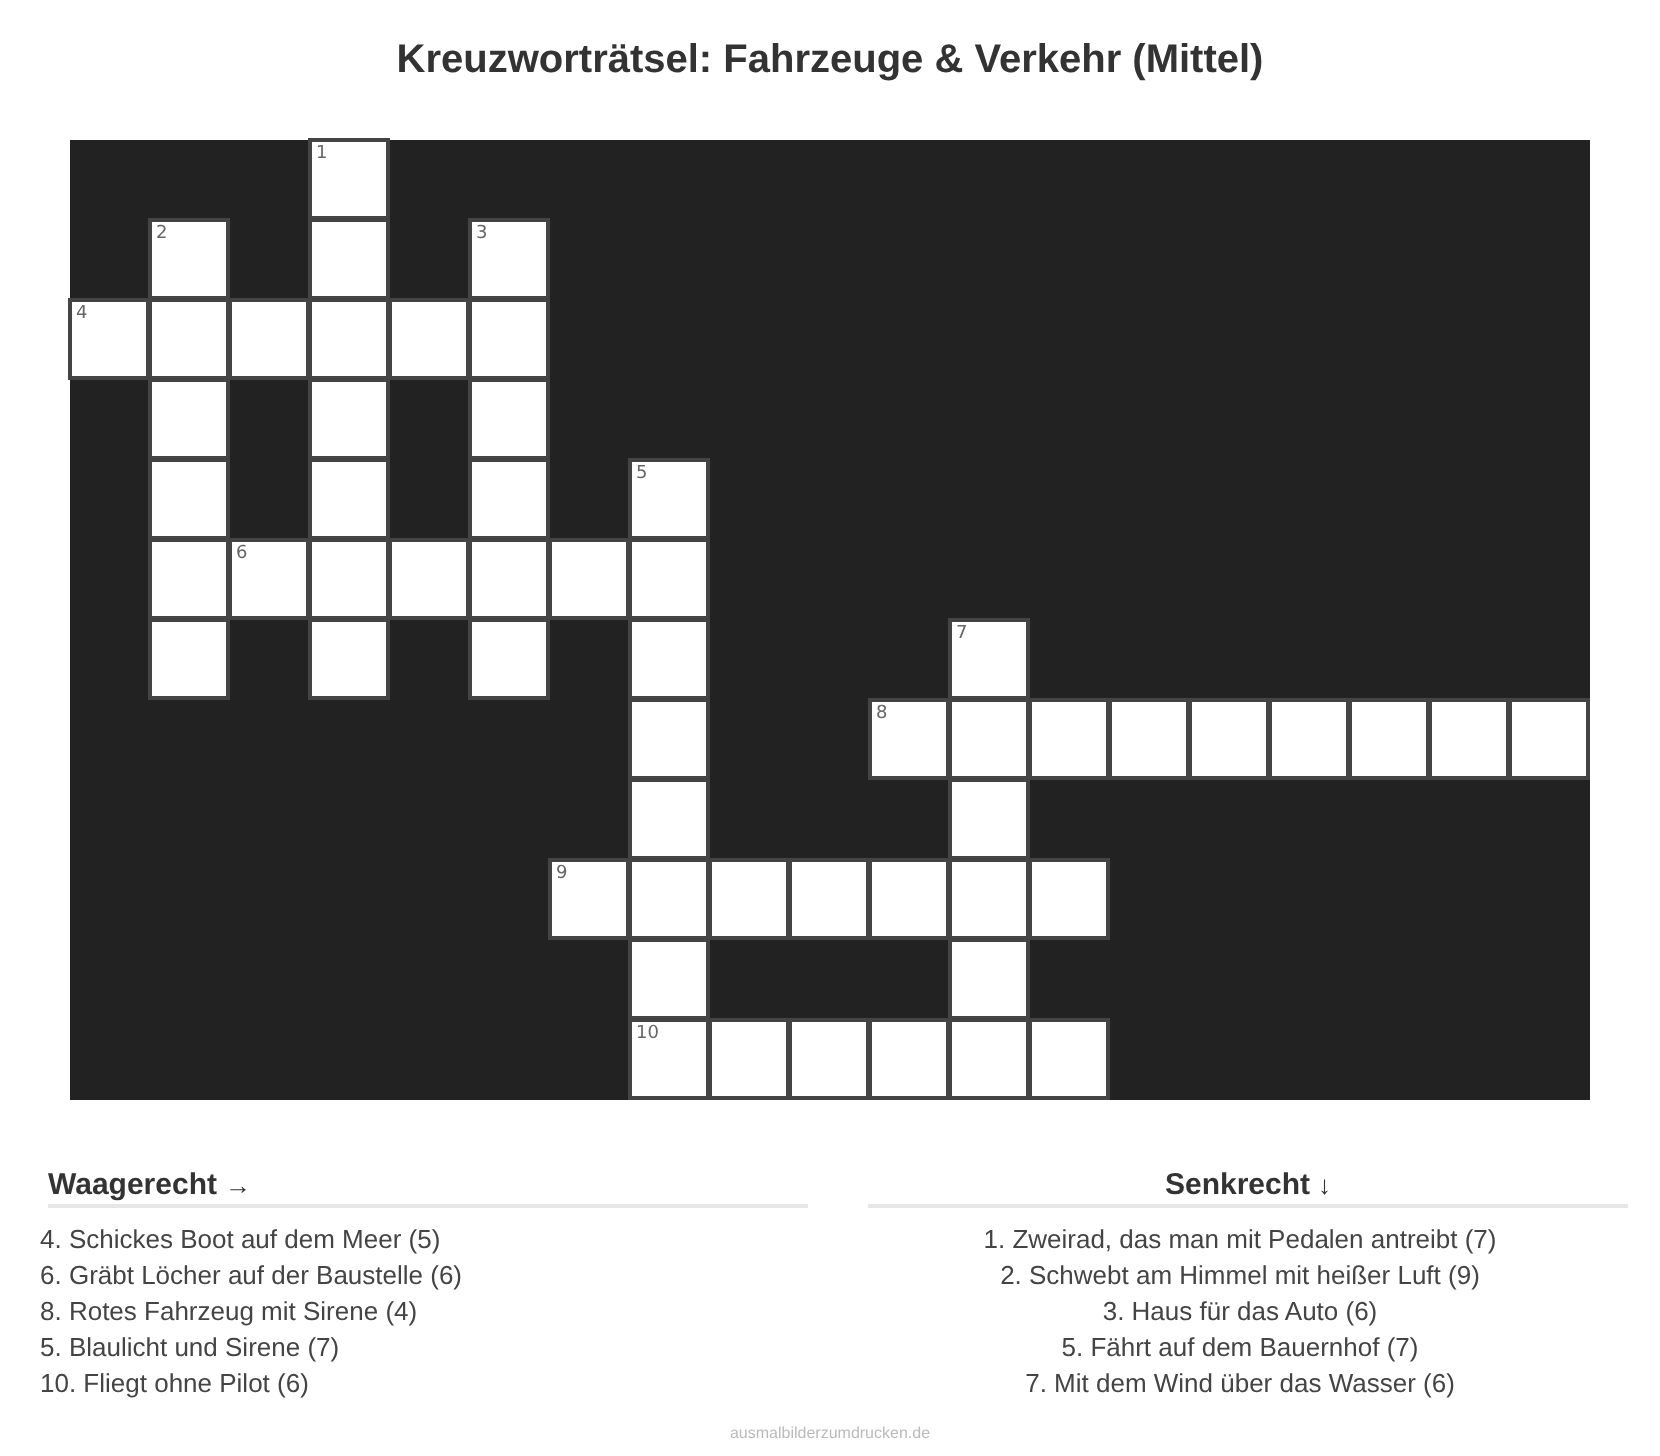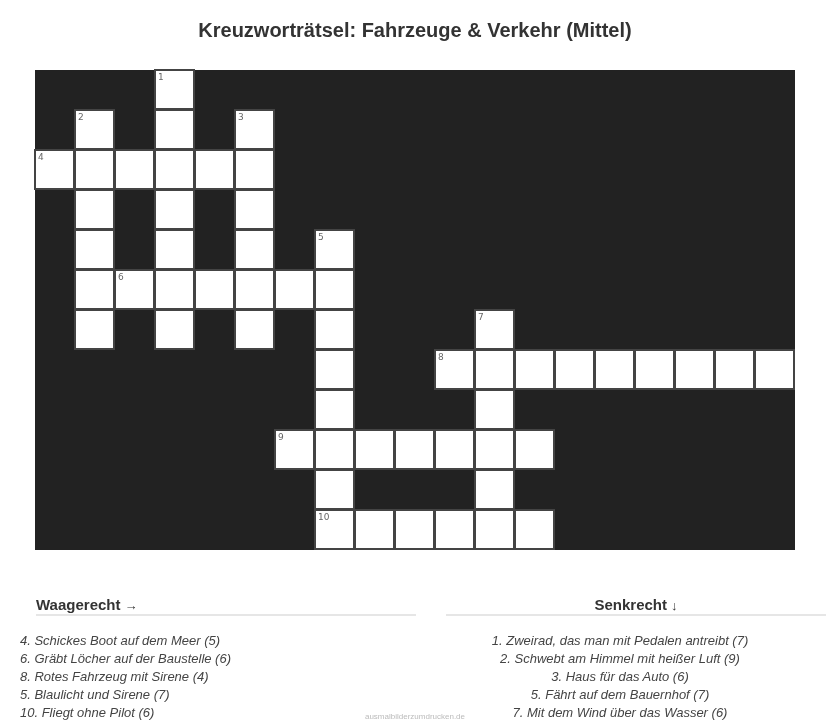--- a/index.html
+++ b/index.html
@@ -4,23 +4,23 @@
 <style>
   html, body { margin:0; padding:0; background:#fff; }
   body { width:830px; height:728px; position:relative; font-family:"Liberation Sans", sans-serif; color:#333; overflow:hidden; }
   .title { position:absolute; left:0; top:19px; width:830px; text-align:center; font-size:20px; font-weight:bold; color:#333; }
   .grid { position:absolute; left:35px; top:70px; width:760px; height:480px; background:#222; }
   .cell { position:absolute; width:40px; height:40px; box-sizing:border-box; background:#fff; border:2px solid #444; margin-left:-1px; margin-top:-1px; }
   .cell .num { position:absolute; left:2px; top:1px; font-size:9px; color:#666; font-family:"DejaVu Sans", sans-serif; }
   .clues { position:absolute; top:580px; width:380px; }
   .clues.left { left:20px; }
   .clues.right { left:430px;text-align:center; }
-  .clues h3 { margin:16px; font-size:15px; font-weight:bold; color:#333; padding-bottom:1px; border-bottom:2px solid #e6e6e6; width:100%; }
+  .clues h3 { margin:4px; font-size:15px; font-weight:bold; color:#333; padding-bottom:1px; border-bottom:2px solid #e6e6e6; width:100%; }
   .clues h3 .arrow { font-weight:normal; font-size:13px; margin-left:4px; }
-  .clues ul { list-style:none; margin:7px 0 0 0; padding:0;font-style:italic; }
+  .clues ul { list-style:none; margin:7px 0 0 0; padding:0; }
   .clues li { font-size:13px; line-height:18px; color:#444; }
   .footer { position:absolute; top:712px; left:0; width:830px; text-align:center; font-size:8px; color:#bbb; }
 </style>
 </head>
 <body>
 
 <div class="title">Kreuzworträtsel: Fahrzeuge &amp; Verkehr (Mittel)</div>
 
 <div class="grid" id="grid">
     <div class="cell" style="left: 120px; top: 0px; width: 41px; height: 41px;">

